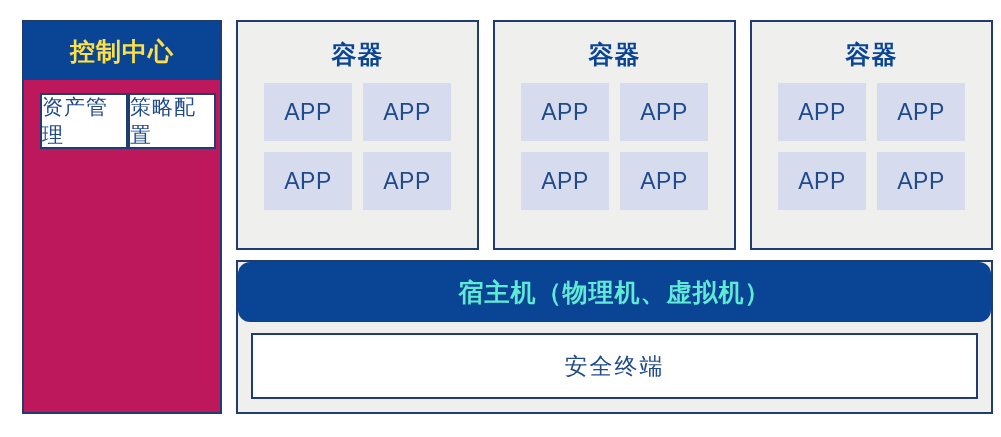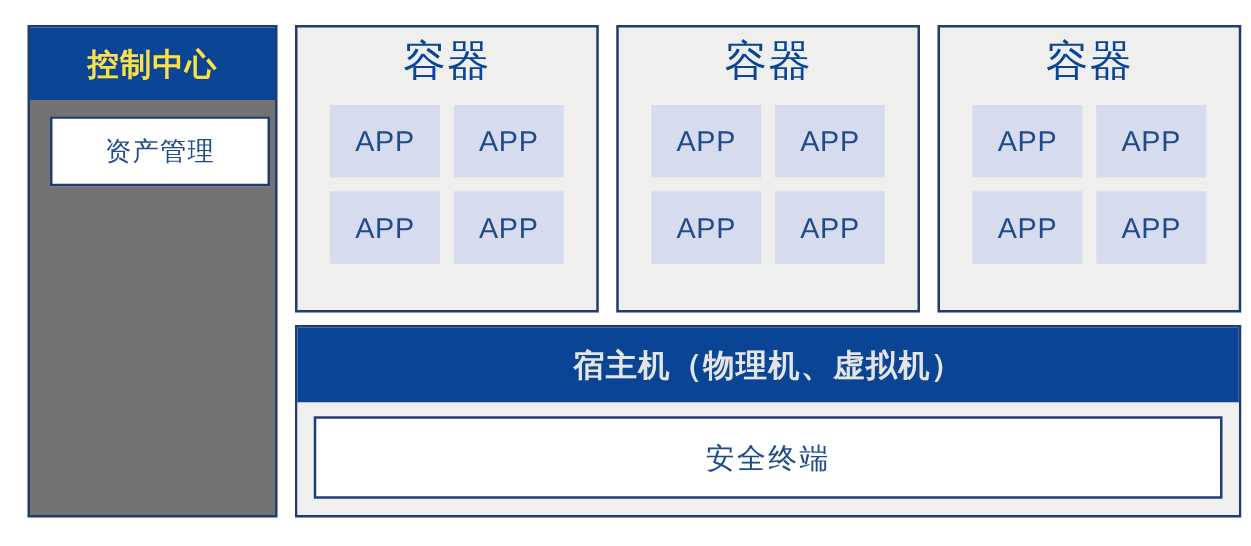--- a/index.html
+++ b/index.html
@@ -45,25 +45,25 @@
     color: #fde047;
     font-size: 25px;
     font-weight: bold;
     display: flex;
     align-items: center;
     justify-content: center;
     letter-spacing: 1px;
   }
   .cc-body {
     flex: 1 1 auto;
-    background: #737373;
+    background: #be185d;
     padding: 13px 4px 13px 16px;
     box-sizing: border-box;
     display: flex;
-    flex-direction: column;
+    flex-direction: row;
     justify-content: space-between;
   }
   .cc-item {
     box-sizing: border-box;
     height: 56px;
     background: #ffffff;
     border: 2px solid #1f3d73;
     color: #1f4a8c;
     font-size: 21px;
     display: flex;
@@ -80,24 +80,24 @@
     display: flex;
     flex-direction: column;
     align-items: center;
   }
   #container-1 { left: 236px; }
   #container-2 { left: 493px; }
   #container-3 { left: 750px; }
 
   .container-title {
     color: #0a4595;
-    font-size: 34px;
-    font-weight: normal;
-    letter-spacing: 1px;
-    margin-top: 4px;
+    font-size: 25px;
+    font-weight: bold;
+    letter-spacing: 1px;
+    margin-top: 16px;
     margin-bottom: 12px;
   }
   .app-grid {
     display: grid;
     grid-template-columns: repeat(2, 88px);
     grid-template-rows: repeat(2, 58px);
     column-gap: 23px;
     row-gap: 19px;
     gap: 11px;
   }
@@ -116,27 +116,28 @@
     left: 236px;
     top: 260px;
     width: 757px;
     height: 154px;
     display: flex;
     flex-direction: column;
   }
   .host-header {
     flex: 0 0 60px;
     background: #0a4595;
-    color: #e5e5e5;
+    color: #5eead4;
     font-size: 25px;
     font-weight: bold;
     display: flex;
     align-items: center;
     justify-content: center;
     letter-spacing: 1px;
+    border-radius: 12px;
   }
   .host-body {
     flex: 1 1 auto;
     background: #efefee;
     padding: 11px 13px 13px 13px;
     box-sizing: border-box;
   }
   .host-endpoint {
     box-sizing: border-box;
     width: 100%;
@@ -153,20 +154,21 @@
 </style>
 </head>
 <body>
 
 <div id="diagram">
 
   <div class="panel" id="control-center">
     <div class="cc-header">控制中心</div>
     <div class="cc-body">
       <div class="cc-item">资产管理</div>
+      <div class="cc-item">策略配置</div>
     </div>
   </div>
 
   <div class="panel container-panel" id="container-1">
     <div class="container-title">容器</div>
     <div class="app-grid">
       <div class="app-box">APP</div>
       <div class="app-box">APP</div>
       <div class="app-box">APP</div>
       <div class="app-box">APP</div>

